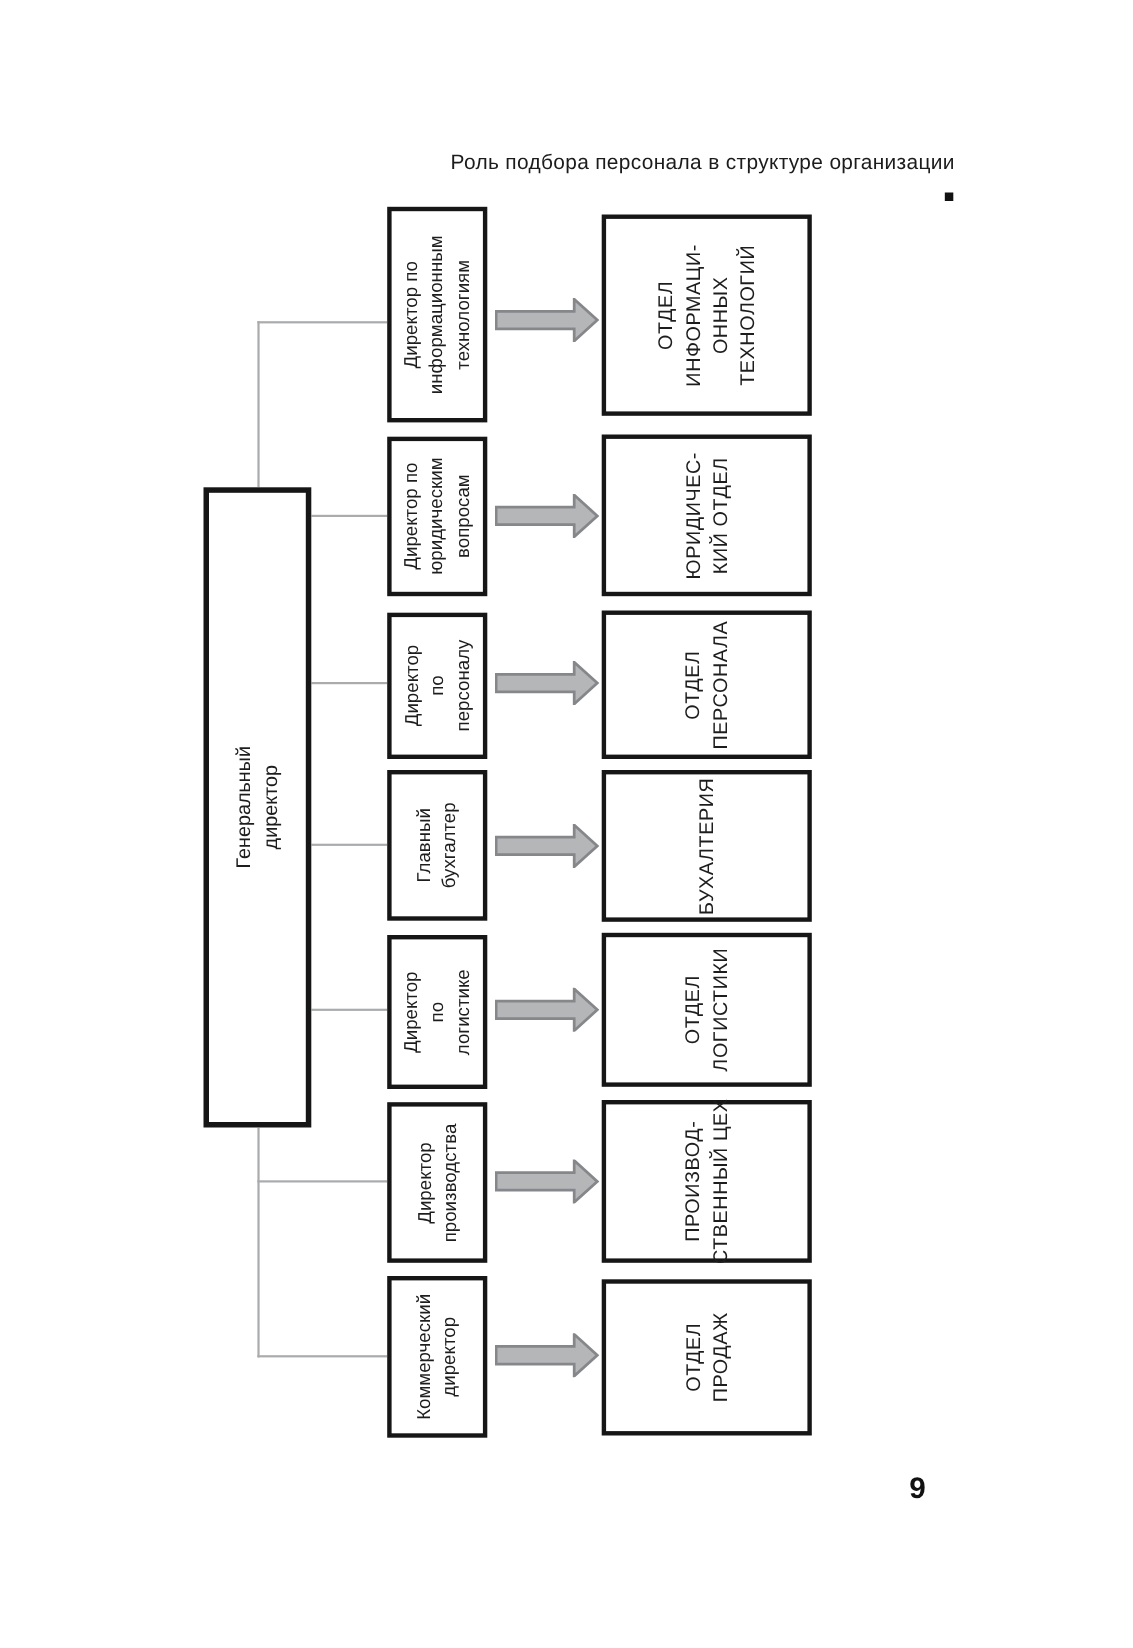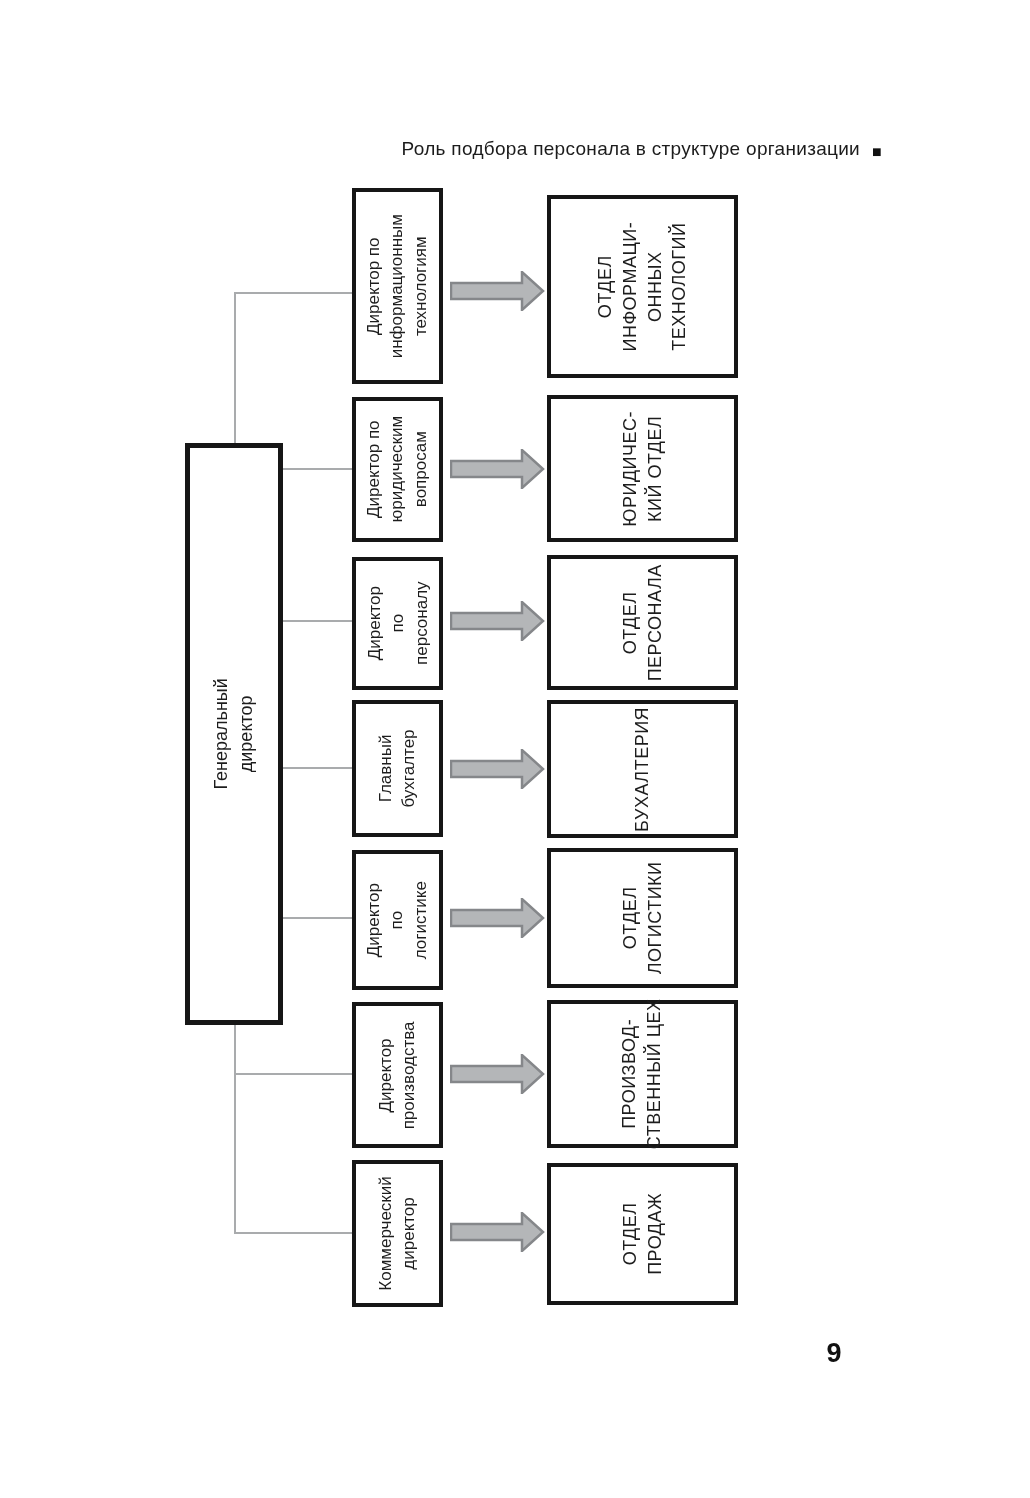--- a/index.html
+++ b/index.html
@@ -3,23 +3,23 @@
 <meta charset="utf-8">
 <style>
   html,body{margin:0;padding:0;}
   body{
     width:1030px;height:1498px;position:relative;background:#ffffff;
     font-family:"Liberation Sans","DejaVu Sans",sans-serif;color:#1a1a1a;
     overflow:hidden;
   }
   
   .hdr{
-    position:absolute;top:138px;right:148px;
+    position:absolute;top:138px;right:162px;
     display:flex;align-items:flex-end;gap:12px;
-    font-size:19px;letter-spacing:0.3px;color:#1c1c1c;
+    font-size:19px;letter-spacing:0.3px;color:#1c1c1c;flex-direction:column;
   }
   .hdr .sq{font-size:16px;line-height:1;color:#111;}
   
   .box{
     position:absolute;background:#ffffff;border:4px solid #161616;
     display:flex;align-items:center;justify-content:center;
     box-sizing:border-box;
   }
   .rot{
     transform:rotate(-90deg);

